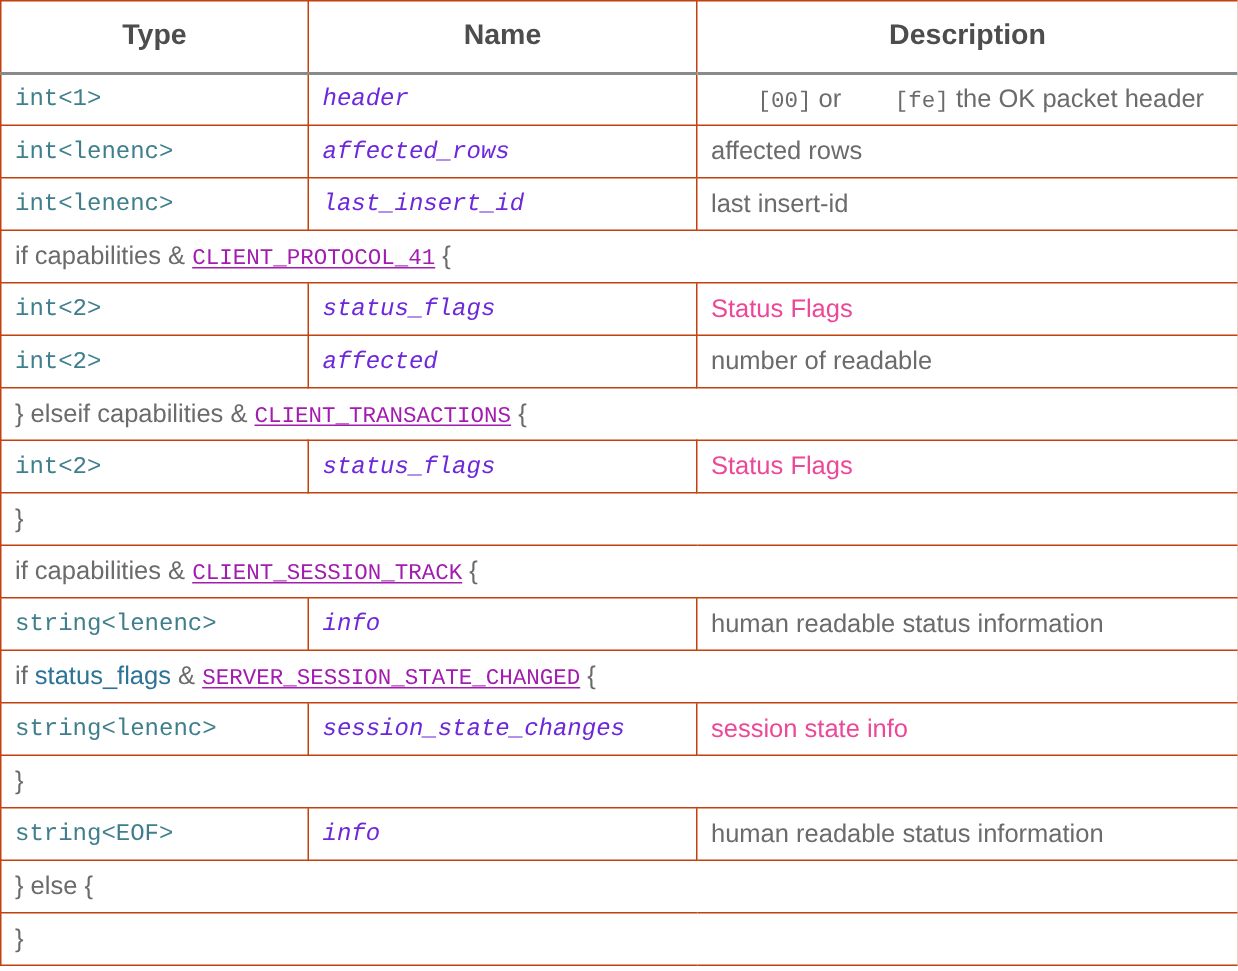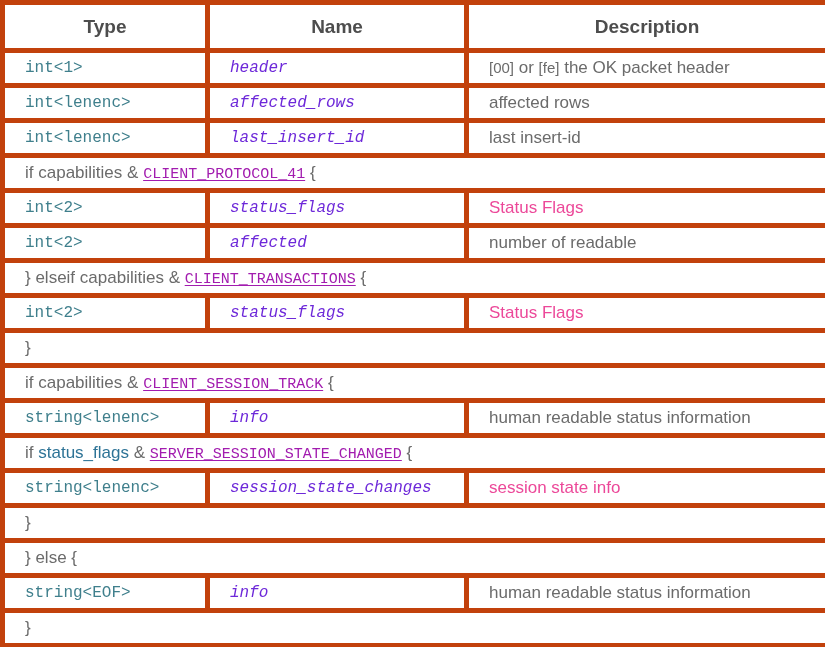--- a/index.html
+++ b/index.html
@@ -21,22 +21,22 @@
     border: 1px solid #9a9a9a;
     background: #ffffff;
   }
 
   table.packet-table col.col-type { width: 205px; }
   table.packet-table col.col-name { width: 259px; }
   table.packet-table col.col-desc { width: 361px; }
 
   table.packet-table th,
   table.packet-table td {
-    border: 5px solid #c2410c;
-    padding: 0 20px;
+    border: 1px solid #c2410c;
+    padding: 0 9px;
     text-align: left;
     vertical-align: middle;
     height: 35px;
     line-height: 1.15;
     box-sizing: border-box;
     white-space: nowrap;
     overflow: hidden;
   }
 
   table.packet-table thead th {
@@ -44,21 +44,22 @@
     text-align: center;
     font-size: 19px;
     font-weight: bold;
     color: #4d4d4d;
     border-bottom: 2px solid #8a8a8a;
     font-family: "Liberation Sans", sans-serif;
   }
 
   
   .mono {
-    font-family: Liberation Sans, sans-serif;
+    font-family: Liberation Mono, monospace;
+    margin-left: 31px;
   }
   .type-cell {
     font-family: "Liberation Mono", "DejaVu Sans Mono", monospace;
     font-size: 16px;
     color: #3f7f8c;
     margin-left: 16px;
   }
   .name-cell {
     font-family: "Liberation Mono", "DejaVu Sans Mono", monospace;
     font-style: italic;
@@ -168,24 +169,24 @@
       </tr>
       <tr>
         <td class="type-cell ind-2">string&lt;lenenc&gt;</td>
         <td class="name-cell">session_state_changes</td>
         <td class="desc-cell"><span class="link">session state info</span></td>
       </tr>
       <tr>
         <td colspan="3" class="cond-cell ind-1"><span>}</span></td>
       </tr>
       <tr>
-        <td colspan="3" class="cond-cell ind-0"><span>} else {</span></td>
-      </tr>
-      <tr>
         <td class="type-cell ind-1">string&lt;EOF&gt;</td>
         <td class="name-cell">info</td>
         <td class="desc-cell"><span>human readable status information</span></td>
+      </tr>
+      <tr>
+        <td colspan="3" class="cond-cell ind-0"><span>} else {</span></td>
       </tr>
       <tr>
         <td colspan="3" class="cond-cell ind-0"><span>}</span></td>
       </tr>
     </tbody>
 </table>
 
 </body></html>

